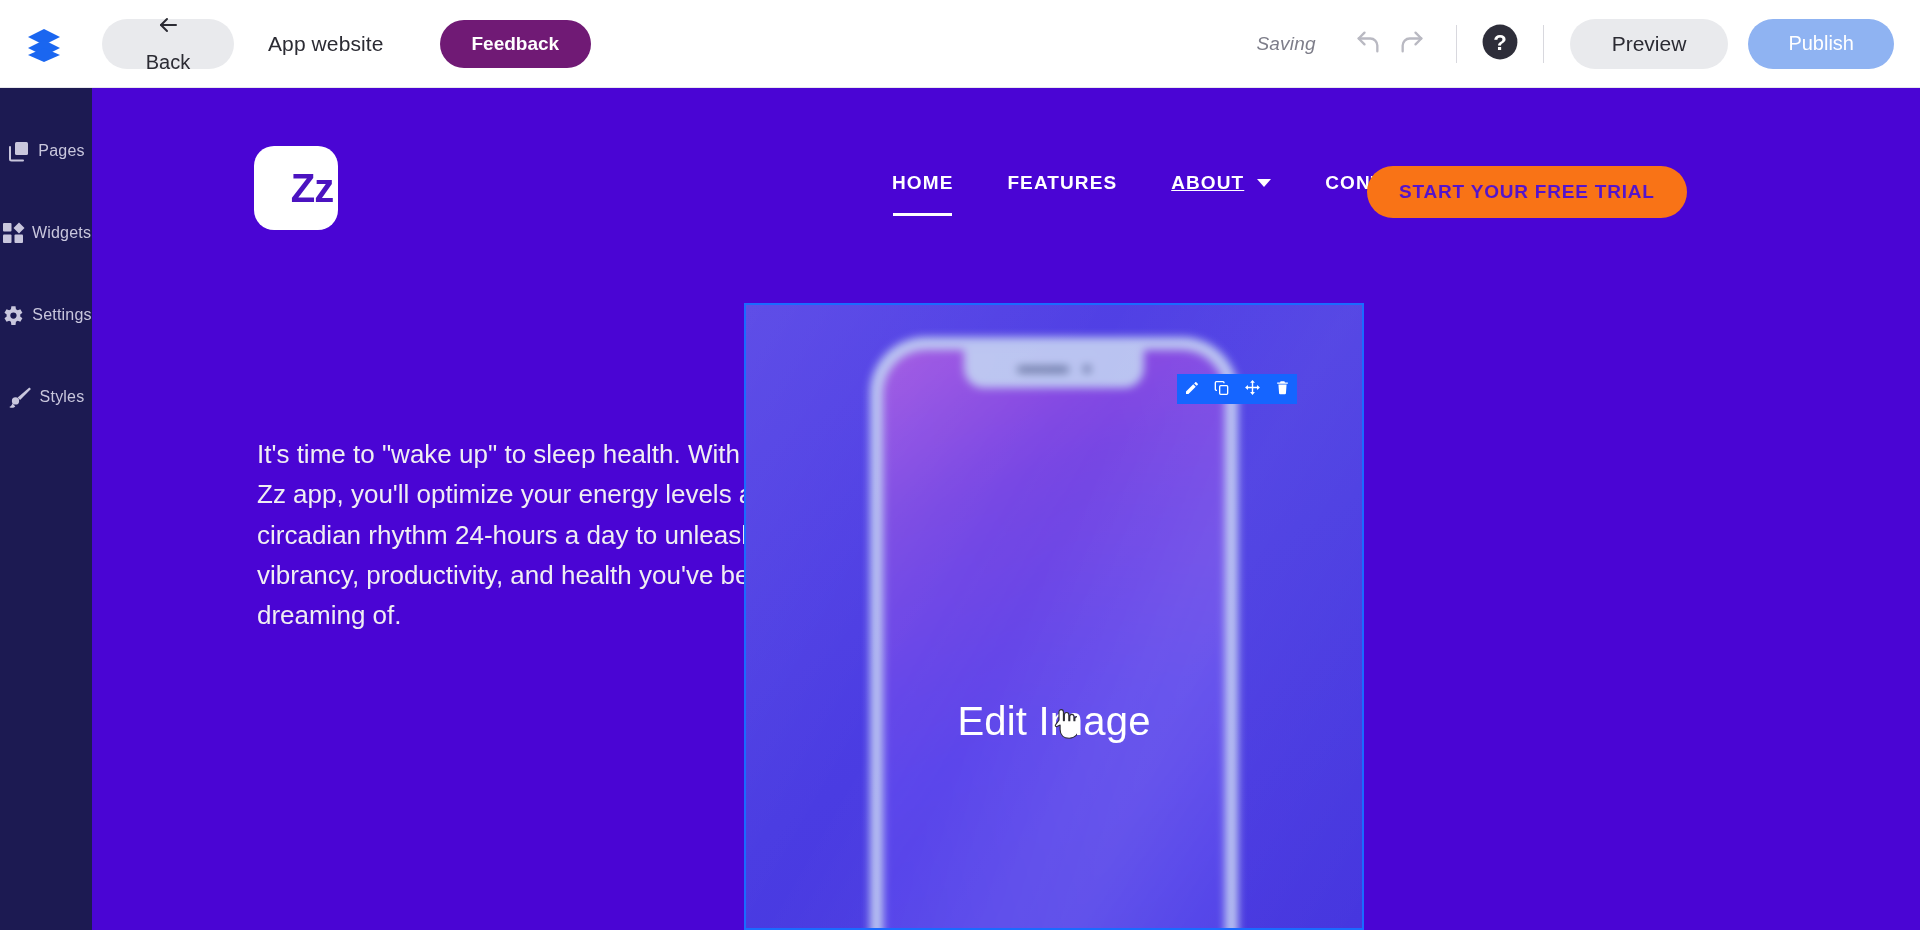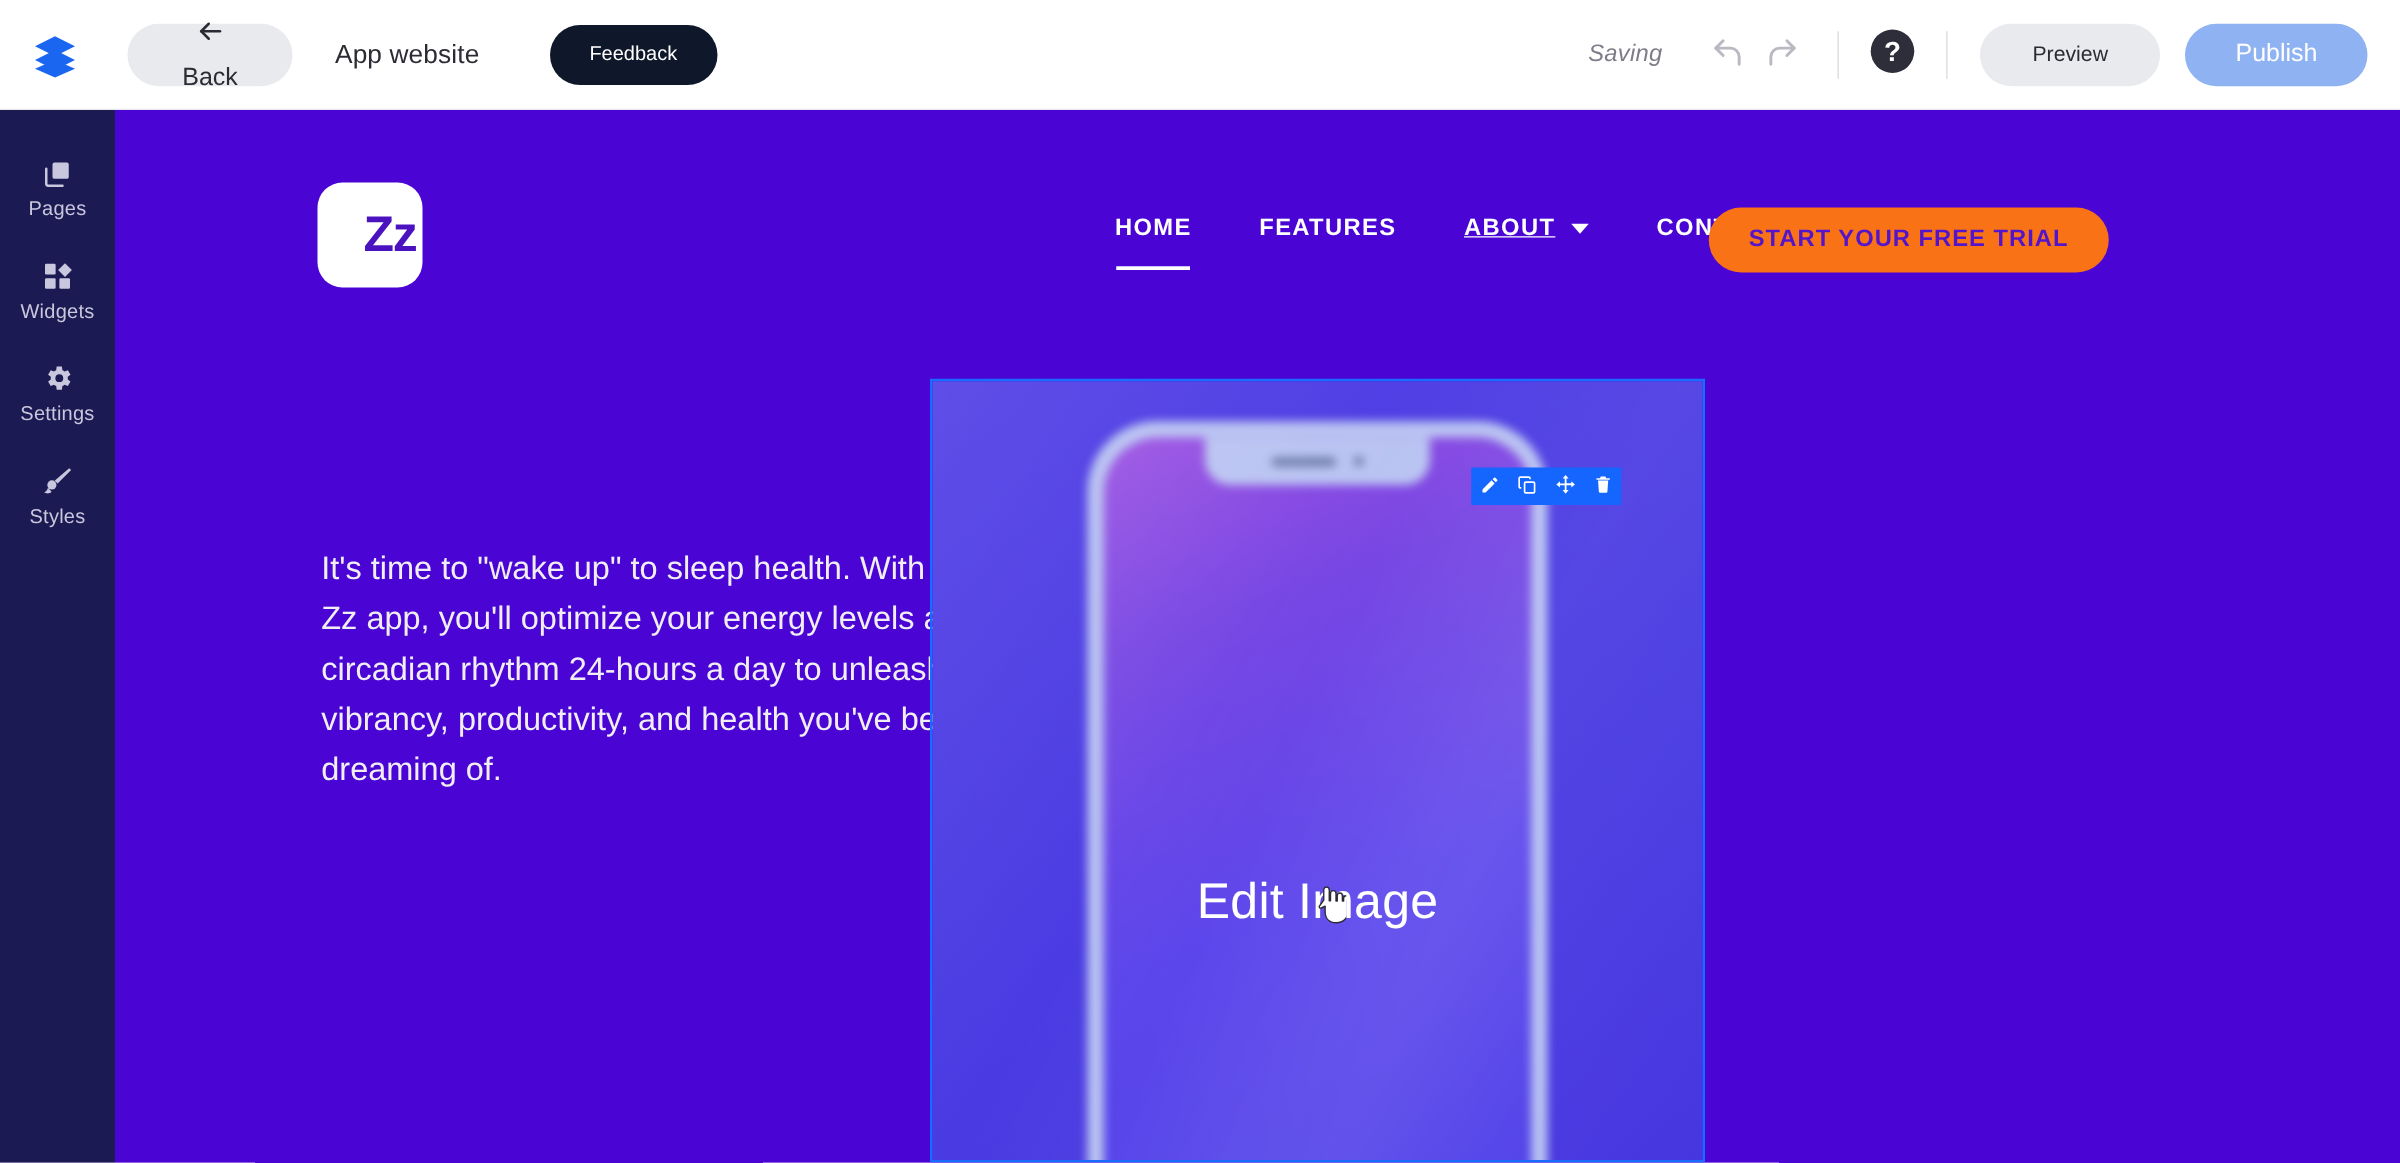--- a/index.html
+++ b/index.html
@@ -29,41 +29,41 @@
     display: flex; align-items: center; justify-content: center;
     gap: 11px; padding: 0 24px;
     cursor: pointer; border: none; flex-direction: column;
   }
   .back-btn .lbl { font-size: 20px; color: #2b2b33; }
   .site-title { margin-left: 34px; font-size: 21px; color: #2b2b33; letter-spacing: .1px; }
   .feedback-btn {
     margin-left: 56px;
     height: 48px; padding: 0 32px;
     border-radius: 26px;
-    background: #0f172a;
-    color: #ffffff; font-size: 16px;
-    display: flex; align-items: center; justify-content: center;
-    cursor: pointer; border: none;
+    background: #701a75;
+    color: #ffffff; font-size: 19px;
+    display: flex; align-items: center; justify-content: center;
+    cursor: pointer; border: none; font-weight: bold;
   }
   .topbar-right { margin-left: auto; display: flex; align-items: center; }
   .saving-label {
     font-size: 19px; font-style: italic; color: #7d7d89;
     margin-right: 30px; letter-spacing: .2px; margin-left: 29px;
   }
   .icon-btn {
     width: 44px; height: 44px;
     display: flex; align-items: center; justify-content: center;
     cursor: pointer; background: none; border: none;
   }
   .vdiv { width: 1px; height: 38px; background: #d8d8de; margin: 0 22px; }
   .help-btn { width: 42px; height: 42px; display: flex; align-items: center; justify-content: center; cursor: pointer; }
   .preview-btn {
     height: 50px; padding: 0 42px;
     border-radius: 26px; background: #e9eaed;
-    color: #2b2b33; font-size: 17px;
+    color: #2b2b33; font-size: 21px;
     display: flex; align-items: center; justify-content: center;
     cursor: pointer; border: none; margin-left: 4px;
   }
   .publish-btn {
     height: 50px; padding: 0 40px;
     border-radius: 26px; background: #8fb3f2;
     color: #ffffff; font-size: 20px;
     display: flex; align-items: center; justify-content: center;
     cursor: pointer; border: none; margin-left: 20px;
   }
@@ -71,21 +71,21 @@
   
   .sidebar {
     position: absolute; top: 88px; left: 0;
     width: 92px; height: 842px;
     background: #1c1a52;
     padding-top: 22px;
     z-index: 30;
   }
   .side-item {
     width: 92px; height: 82px;
-    display: flex; flex-direction: column;
+    display: flex; flex-direction: row;
     align-items: center; justify-content: center;
     gap: 7px; cursor: pointer;
   }
   .side-item .side-label { font-size: 16px; color: #c9c7dd; letter-spacing: .2px; }
   .side-icon { height: 26px; display: flex; align-items: center; justify-content: center; }
 
   
   .canvas {
     position: absolute; top: 88px; left: 92px;
     width: 1828px; height: 842px;

